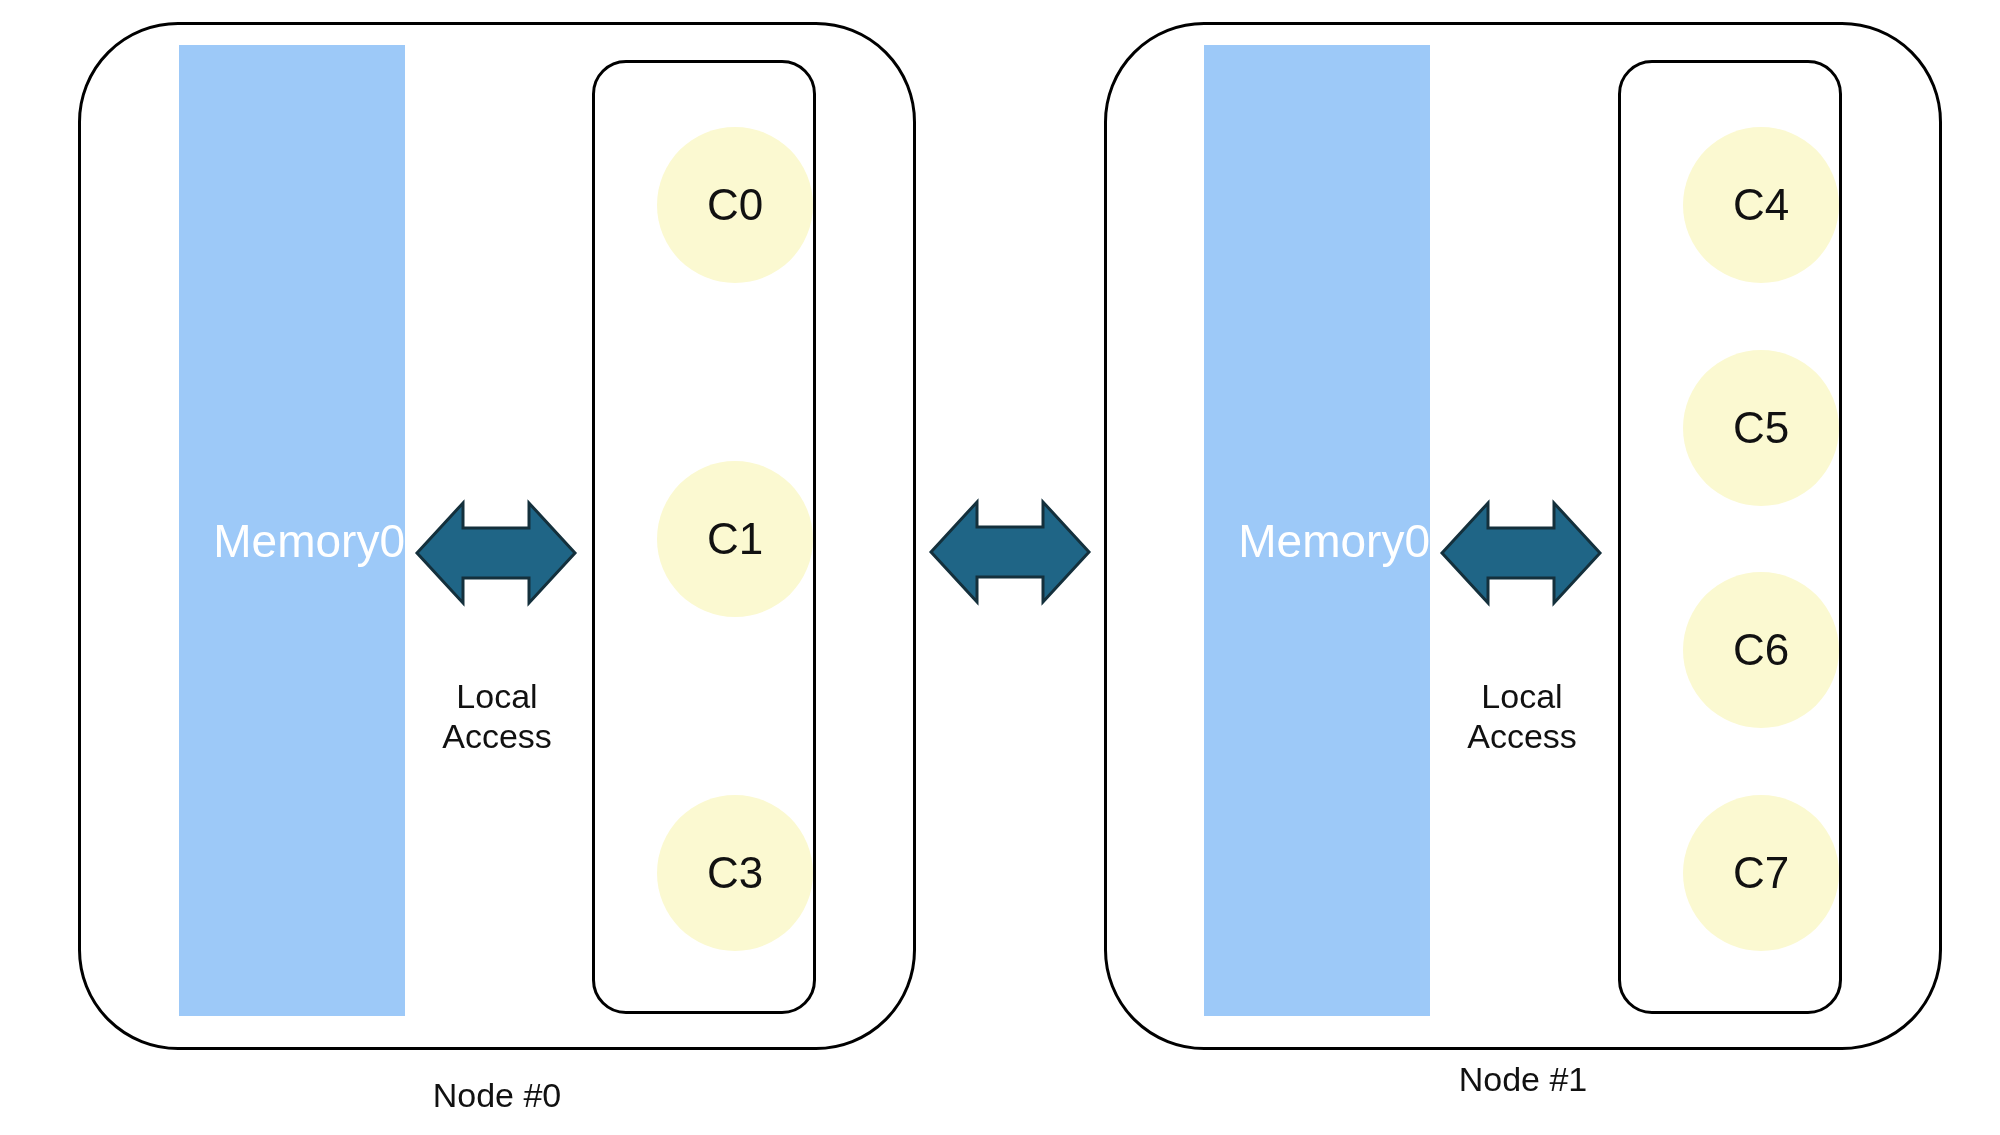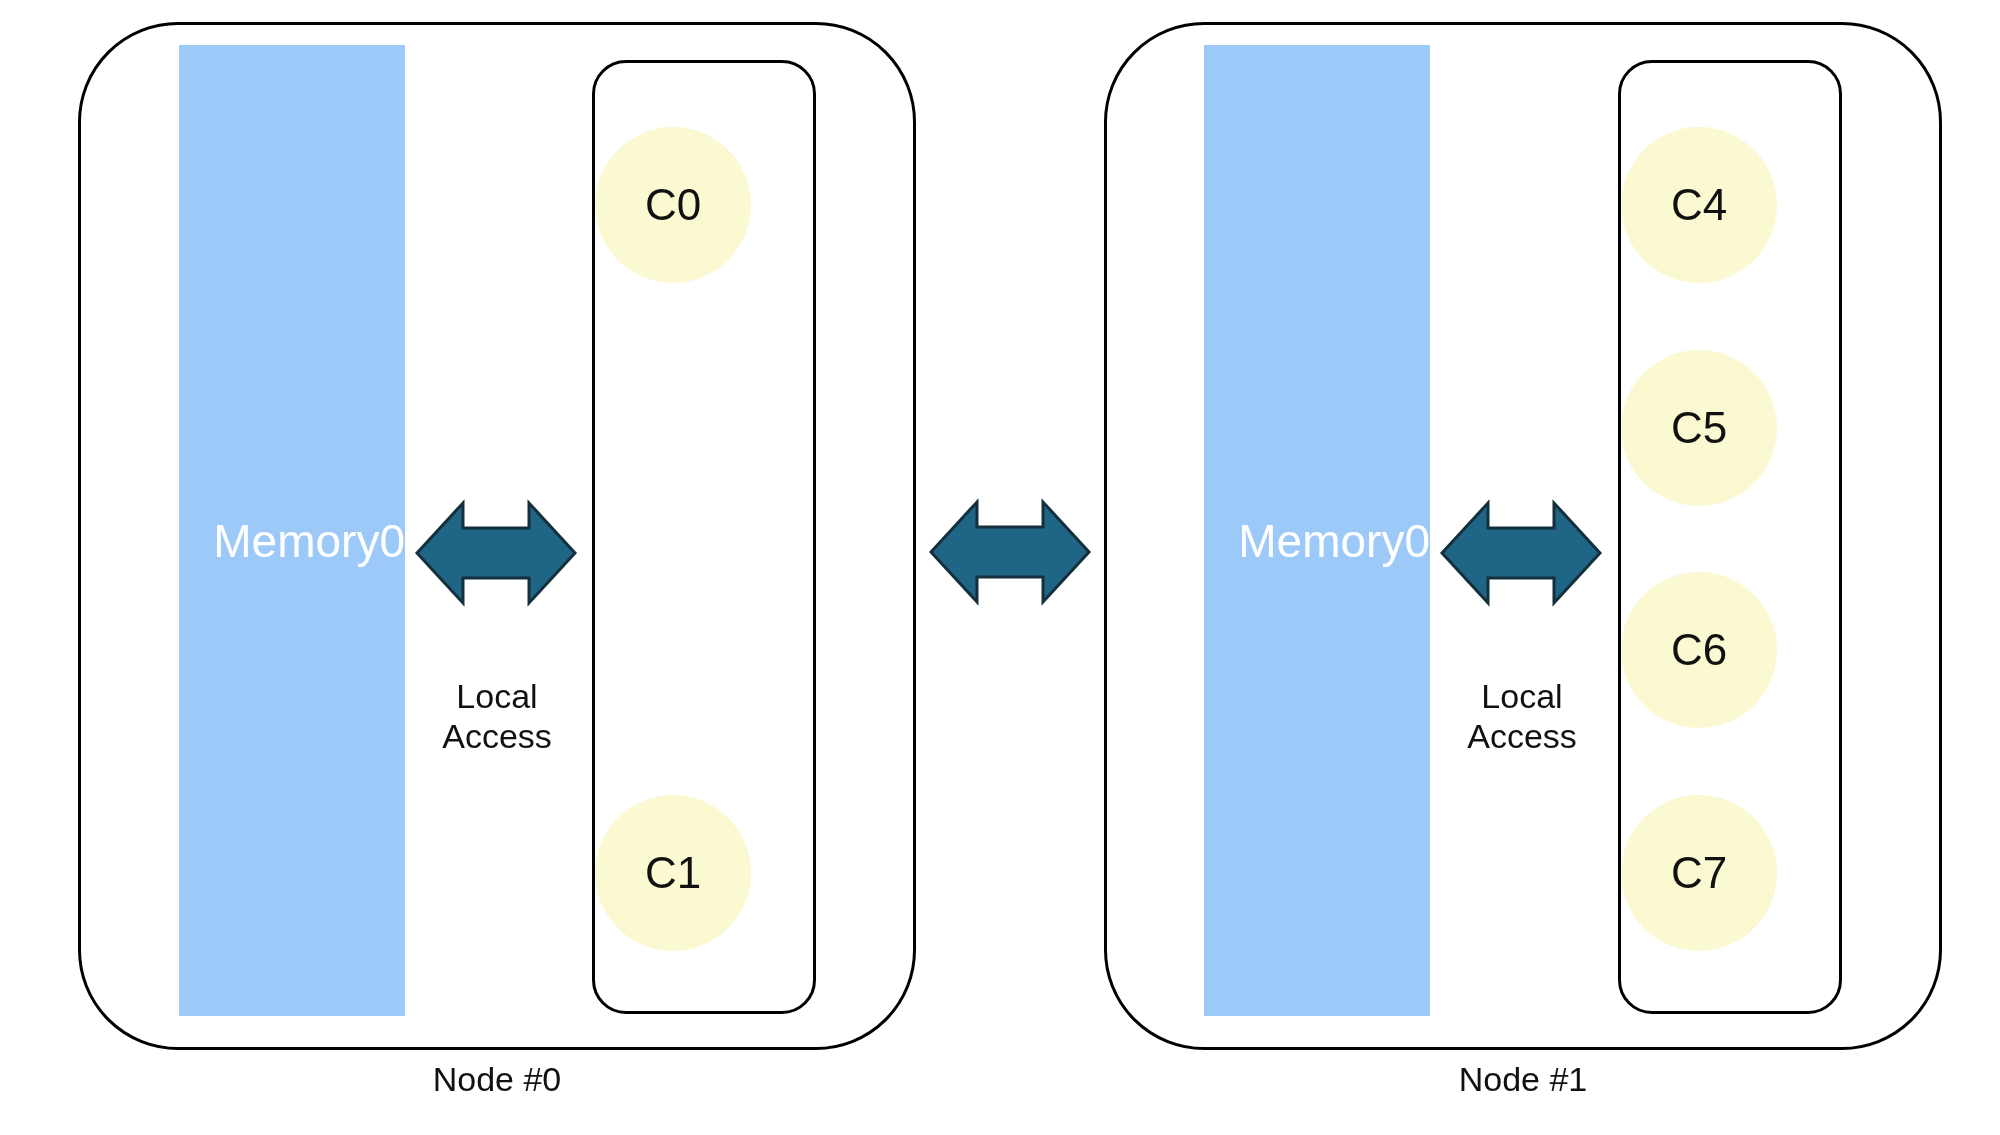--- a/index.html
+++ b/index.html
@@ -54,21 +54,21 @@
     top: 60px;
     width: 224px;
     height: 954px;
     border: 3px solid var(--box-border, #000000);
     border-radius: 34px;
     background: #ffffff;
     box-sizing: border-box;
     display: flex;
     flex-direction: column;
     justify-content: space-between;
-    align-items: flex-start;
+    align-items: flex-end;
     padding: 64px 0 60px 0;
   }
   #node0-cores { left: 592px; }
   #node1-cores { left: 1618px; gap: 8px; }
 
   .core-circle {
     width: 156px;
     height: 156px;
     border-radius: 50%;
     background: var(--core-fill, #FBF9D1);
@@ -111,21 +111,21 @@
   #node1-access { left: 1442px; }
 
   .node-label {
     position: absolute;
     top: 1060px;
     width: 300px;
     text-align: center;
     color: var(--text, #111111);
     font-size: 34px;
   }
-  #node0-label { left: 347px; }
+  #node0-label { left: 347px; margin-top: 16px; }
   #node1-label { left: 1373px; }
 </style>
 </head>
 <body>
 
 <div id="canvas">
 
   <div class="node-box" id="node0-box"></div>
 
   <div class="memory-block" id="node0-memory">
@@ -136,20 +136,23 @@
     <polygon points="2,53 48,3 48,28 114,28 114,3 160,53 114,103 114,78 48,78 48,103"></polygon>
   </svg>
   <div class="access-label" id="node0-access">Local Access</div>
 
   <div class="cores-panel" id="node0-cores">
     <div class="core-circle">
       <span>C0</span>
     </div>
     <div class="core-circle">
       <span>C1</span>
+    </div>
+    <div class="core-circle">
+      <span>C3</span>
     </div>
   </div>
 
   <div class="node-label" id="node0-label">Node #0</div>
 
   <svg class="arrow-svg" id="remote-arrow" viewBox="0 0 162 106">
     <polygon points="2,53 48,3 48,28 114,28 114,3 160,53 114,103 114,78 48,78 48,103"></polygon>
   </svg>
 
   <div class="node-box" id="node1-box"></div>

